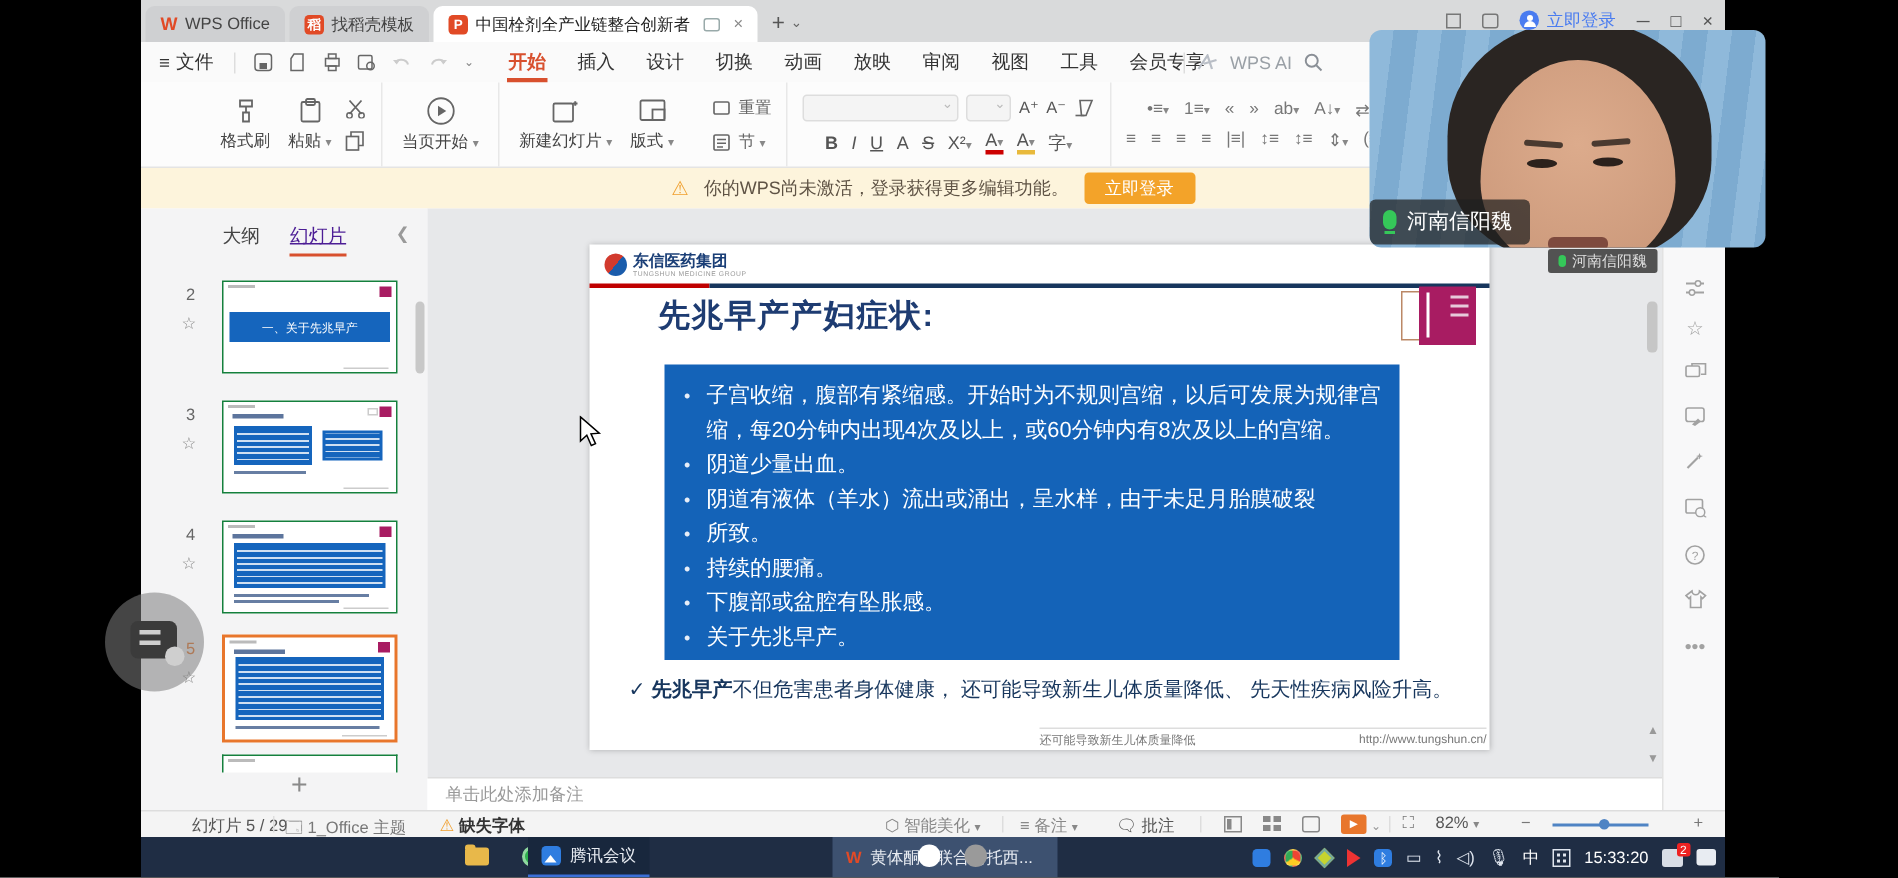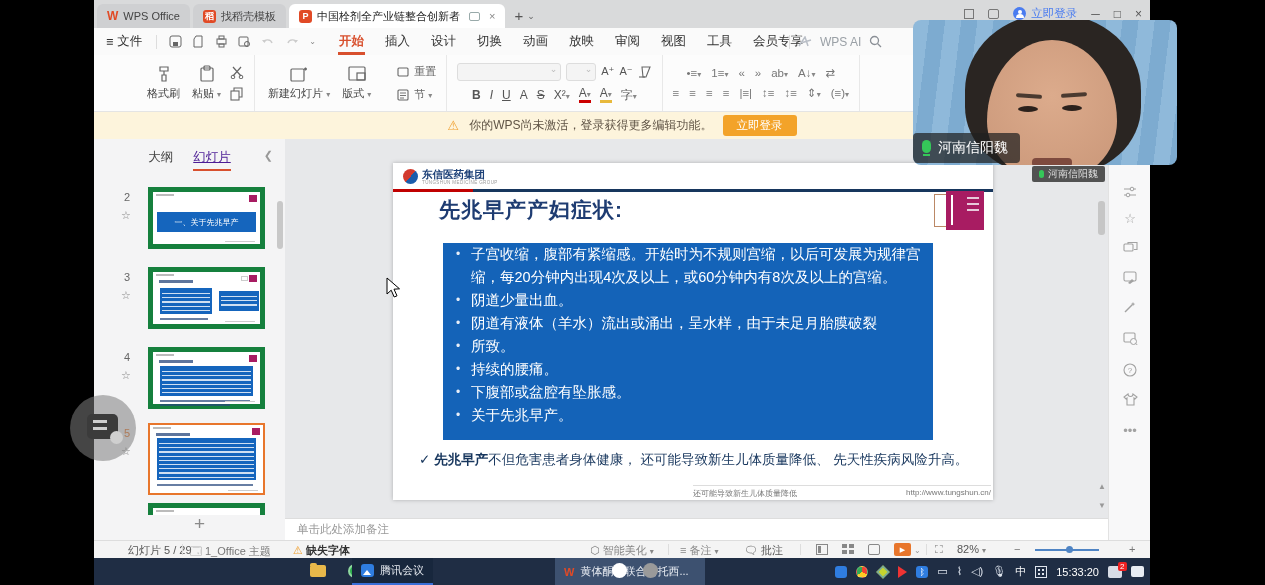--- a/index.html
+++ b/index.html
@@ -63,21 +63,21 @@
   .warn-tri { color:#f0a030; font-size:13px; }
   .banner-btn { background:#f3a329; color:#fff; font-size:11.5px; padding:3px 14px; border-radius:3px; }
 
   
   .panel { position:absolute; left:0; top:139px; width:191px; height:401px; background:#f4f4f5; }
   .panel-tabs { position:absolute; left:0; top:10px; width:100%; display:flex; justify-content:center; gap:20px; font-size:12.5px; color:#444; }
   .panel-tab.active { color:#4c1d95; border-bottom:2px solid #d8502e; padding-bottom:3px;text-decoration:underline; }
   .panel-collapse { position:absolute; right:12px; top:10px; color:#999; font-size:11px; }
   .thumb-num { position:absolute; left:30px; font-size:11px; color:#666; }
   .thumb-star { position:absolute; left:27px; font-size:11px; color:#888; }
-  .thumb { position:absolute; left:54px; width:117px; height:62px; background:#fff; border:5px solid #15803d; }
+  .thumb { position:absolute; left:54px; width:117px; height:62px; background:#fff; border:1px solid #15803d; }
   .thumb.selected { border:2px solid #e8762c; }
   .t-logo { position:absolute; left:3px; top:2px; width:18px; height:2px; background:#bbb; }
   .t-pink { position:absolute; right:3px; top:3px; width:8px; height:7px; background:#a81c62; }
   .t-pink2 { position:absolute; right:12px; top:4px; width:7px; height:5px; border:1px solid #ccc; background:#fff; }
   .t-title { position:absolute; left:6px; top:8px; width:34px; height:3px; background:#27477c; opacity:.75; }
   .t-foot { position:absolute; right:5px; bottom:2px; width:30px; height:1.5px; background:#ccc; }
   .t-banner { position:absolute; left:4px; top:20px; right:4px; height:20px; background:#1565bd; color:#fff; font-size:8px; display:flex; align-items:center; justify-content:center; white-space:nowrap; }
   .t-box { position:absolute; background:#1565bd; }
   .mini-lines { position:absolute; inset:2px; background-image:repeating-linear-gradient(180deg, rgba(255,255,255,0) 0 3px, rgba(255,255,255,.8) 3px 4.2px); }
   .t-line { position:absolute; height:2px; background:#27477c; opacity:.7; }
@@ -95,21 +95,21 @@
   .s-logo-name { font-size:10.5px; font-weight:bold; color:#1b3f77; line-height:11px; }
   .s-logo-sub { font-size:4.5px; color:#999; letter-spacing:.4px; }
   .s-line-red { position:absolute; left:0; top:26px; width:80px; height:3px; background:#c00000; }
   .s-line-navy { position:absolute; left:80px; top:26px; right:0; height:3px; background:#17365d; }
   .s-title { position:absolute; left:46px; top:33px; font-size:21px; font-weight:bold; color:#1e3c72; letter-spacing:1px; }
   .s-product { position:absolute; left:541px; top:28px; width:50px; height:39px; }
   .s-prod-back { position:absolute; left:0; top:3px; width:14px; height:33px; background:#fff; border:1px solid #b86; }
   .s-prod-front { position:absolute; left:12px; top:0; width:38px; height:39px; background:#a81c62; }
   .s-prod-front::before { content:""; position:absolute; left:5px; top:4px; width:2px; height:30px; background:#fff; }
   .s-prod-front::after { content:""; position:absolute; right:5px; top:6px; width:12px; height:2px; background:#e7c9da; box-shadow:0 6px 0 #e7c9da, 0 12px 0 #e7c9da; }
-  .s-bluebox { position:absolute; left:50px; top:80px; width:490px; height:197px; background:#1463b8; padding:0 8px 6px 8px; }
+  .s-bluebox { position:absolute; left:50px; top:80px; width:490px; height:197px; background:#1463b8; padding:10px 8px 6px 8px; }
   .s-bluebox ul { list-style:none; }
   .s-bluebox li { position:relative; padding-left:20px; color:#fff; font-size:14.5px; line-height:23px; }
   .s-bluebox li::before { content:"•"; position:absolute; left:5px; top:0; font-size:12px; color:#e8eef8; }
   .s-note { position:absolute; left:26px; top:288px; width:552px; font-size:13.5px; line-height:17px; color:#17365d; }
   .s-note .chk { margin-right:4px; }
   .s-note b { font-weight:bold; }
   .s-footer { position:absolute; left:300px; top:322px; width:298px; border-top:1px solid #ddd; padding-top:2px; display:flex; justify-content:space-between; font-size:8px; color:#777; }
 
   
   .rtool { position:absolute; left:1014px; top:139px; width:42px; height:401px; background:#f8f8f9; border-left:1px solid #e2e2e2; }
@@ -298,20 +298,29 @@
         <div class="minicol">
           <svg width="14" height="13" viewBox="0 0 14 13">
               <path d="M3 1 L11 10 M11 1 L3 10" stroke="#666" stroke-width="1.2"></path>
               <circle cx="3" cy="11" r="1.8" fill="none" stroke="#666"></circle>
               <circle cx="11" cy="11" r="1.8" fill="none" stroke="#666"></circle>
             </svg>
           <svg width="14" height="14" viewBox="0 0 14 14">
               <rect x="1" y="4" width="8" height="9" fill="none" stroke="#666" stroke-width="1.1"></rect>
               <path d="M4 4 V1 h8 v9 h-3" fill="none" stroke="#666" stroke-width="1.1"></path>
             </svg>
+        </div>
+      </div>
+      <div class="rgroup">
+        <div class="bigbtn">
+          <svg width="20" height="20" viewBox="0 0 20 20">
+              <circle cx="10" cy="10" r="8.5" fill="none" stroke="#666" stroke-width="1.2"></circle>
+              <path d="M8 6.5 L13.5 10 L8 13.5 Z" fill="#666"></path>
+            </svg>
+          <span><span>当页开始</span> <span class="caret">▾</span></span>
         </div>
       </div>
       <div class="rgroup">
         <div class="bigbtn">
           <svg width="20" height="18" viewBox="0 0 20 18">
               <rect x="2" y="4" width="13" height="12" rx="1" fill="none" stroke="#666" stroke-width="1.2"></rect>
               <path d="M15 4 l3 0 M16.5 2.5 l0 3" stroke="#666" stroke-width="1.3"></path>
             </svg>
           <span><span>新建幻灯片</span> <span class="caret">▾</span></span>
         </div>

